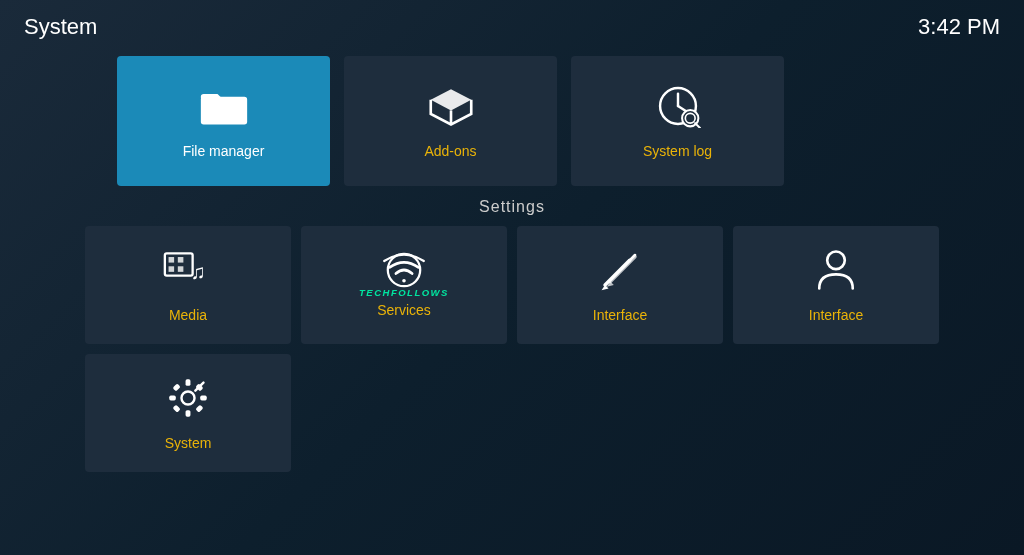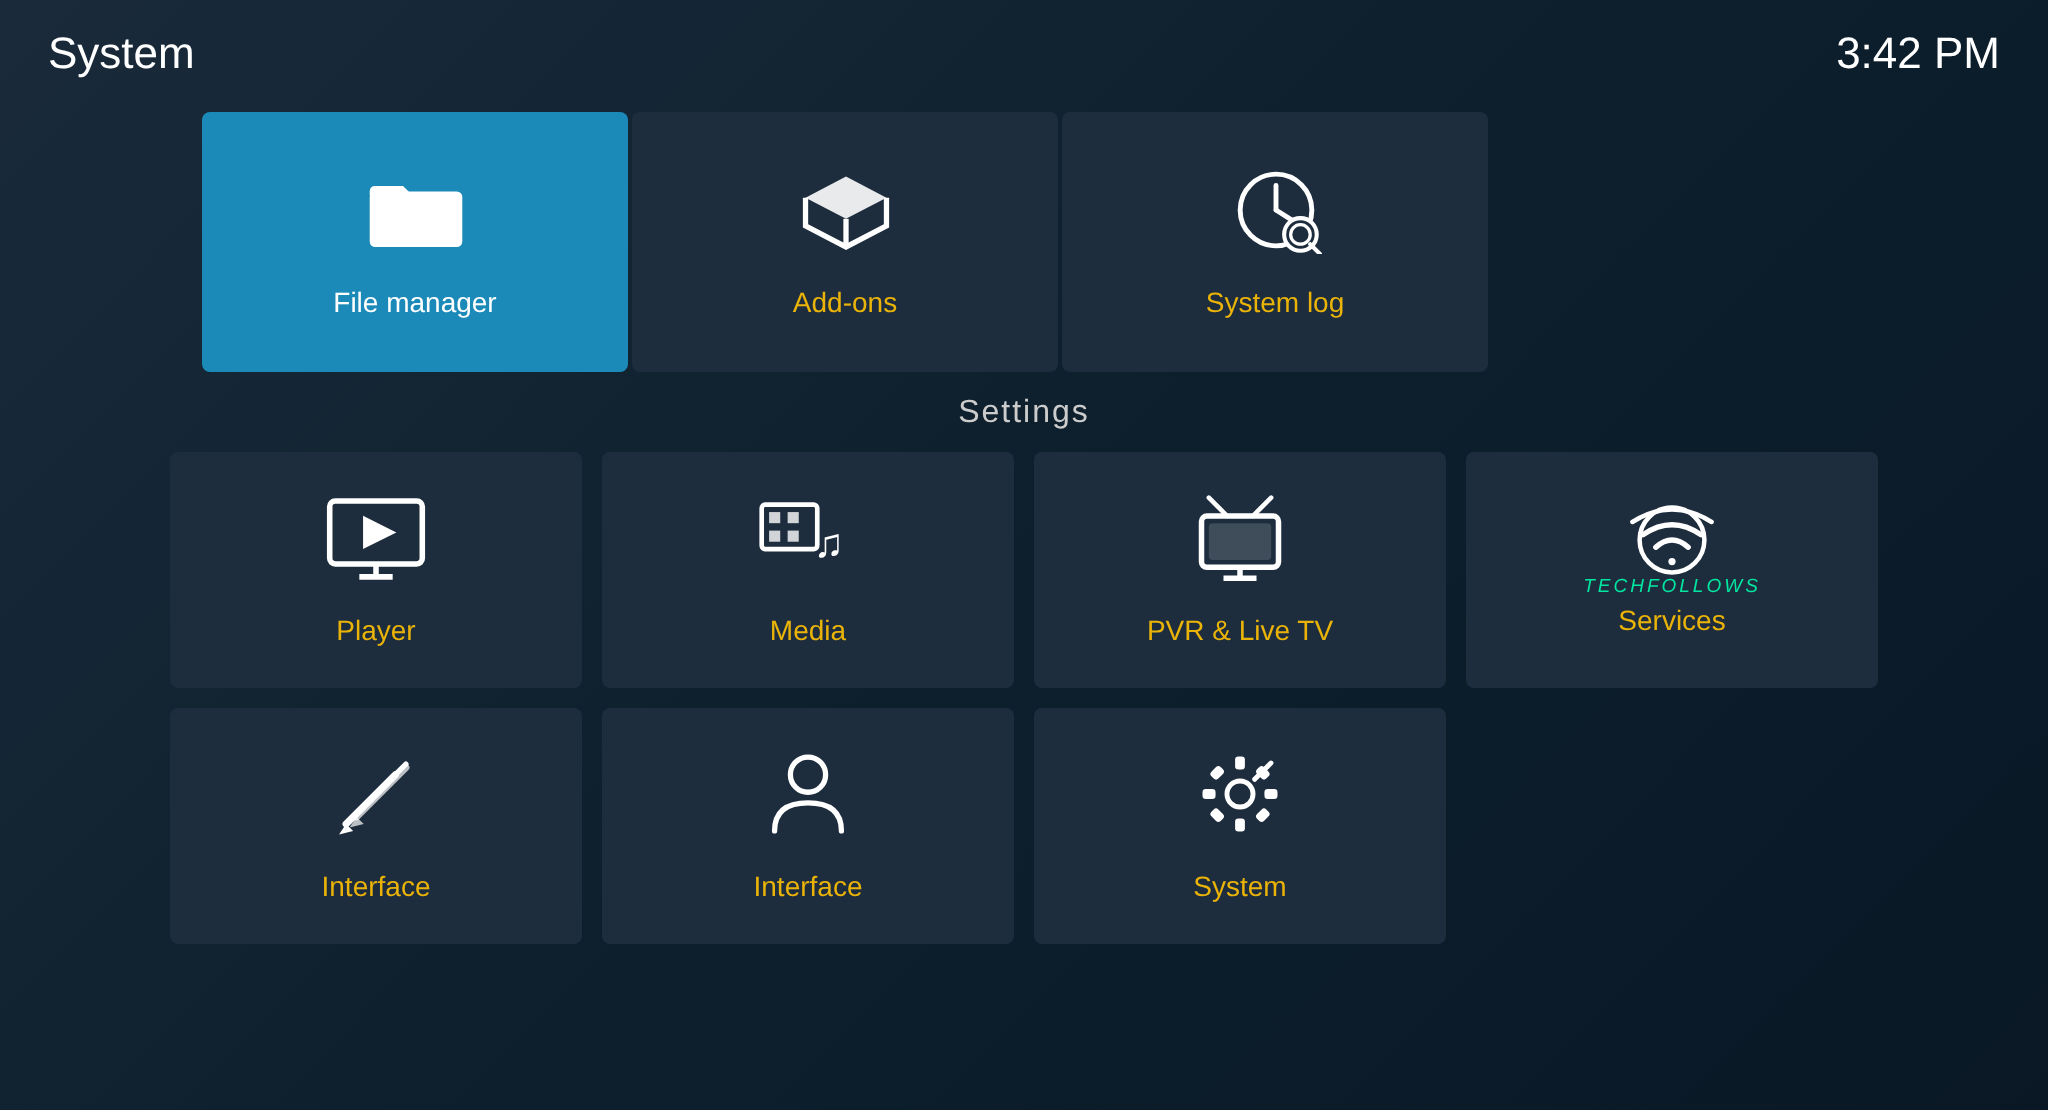--- a/index.html
+++ b/index.html
@@ -28,22 +28,23 @@
     .header-time {
       font-size: 22px;
       font-weight: 300;
       color: #fff;
     }
 
     
     .top-tiles {
       display: flex;
       padding: 0 101px;
-      gap: 2px;
+      gap: 14px;
       margin-top: 2px;
+      margin-left: 16px;
     }
 
     .tile {
       background: #1e2d3d;
       border-radius: 4px;
       display: flex;
       flex-direction: column;
       align-items: center;
       justify-content: center;
       cursor: pointer;
@@ -101,21 +102,21 @@
 
     .services-icon-wrap {
       display: flex;
       flex-direction: column;
       align-items: center;
       margin-bottom: 4px;
     }
     .services-brand-text {
       color: #00e5a0;
       font-size: 9.5px;
-      font-weight: 400;
+      font-weight: 700;
       letter-spacing: 1.5px;
       font-style: italic;
       line-height: 1;
       margin-top: -4px;
     }
   </style>
 </head>
 <body>
 
 <div class="header">
@@ -163,69 +164,37 @@
     </div>
     <span class="tile-label">System log</span>
   </div>
 
 </div>
 
 <div class="section-label">Settings</div>
 
 <div class="settings-grid">
 
-  <div class="tile settings-tile">
-    <div class="tile-icon">
-      <svg viewBox="0 0 54 44" fill="none" xmlns="http://www.w3.org/2000/svg">
-
-        <rect x="2" y="2" width="50" height="34" rx="3" stroke="white" stroke-width="3" fill="none"></rect>
-
-        <polygon points="20,10 20,28 38,19" fill="white"></polygon>
-
-        <line x1="27" y1="36" x2="27" y2="43" stroke="white" stroke-width="3"></line>
-        <line x1="18" y1="43" x2="36" y2="43" stroke="white" stroke-width="3"></line>
-      </svg>
-    </div>
-    <span class="tile-label">Player</span>
-  </div>
 
   <div class="tile settings-tile">
     <div class="tile-icon">
       <svg viewBox="0 0 54 44" fill="none" xmlns="http://www.w3.org/2000/svg">
 
         <rect x="2" y="4" width="30" height="24" rx="2" stroke="white" stroke-width="2.5" fill="none"></rect>
         <rect x="6" y="8" width="6" height="6" fill="white" opacity="0.8"></rect>
         <rect x="16" y="8" width="6" height="6" fill="white" opacity="0.8"></rect>
         <rect x="6" y="18" width="6" height="6" fill="white" opacity="0.8"></rect>
         <rect x="16" y="18" width="6" height="6" fill="white" opacity="0.8"></rect>
 
         <text x="30" y="32" font-size="22" fill="white">♫</text>
       </svg>
     </div>
     <span class="tile-label">Media</span>
   </div>
 
-  <div class="tile settings-tile">
-    <div class="tile-icon">
-      <svg viewBox="0 0 54 48" fill="none" xmlns="http://www.w3.org/2000/svg">
-
-        <rect x="6" y="12" width="42" height="28" rx="3" stroke="white" stroke-width="3" fill="none"></rect>
-
-        <line x1="20" y1="12" x2="10" y2="2" stroke="white" stroke-width="2.5" stroke-linecap="round"></line>
-
-        <line x1="34" y1="12" x2="44" y2="2" stroke="white" stroke-width="2.5" stroke-linecap="round"></line>
-
-        <rect x="10" y="16" width="34" height="20" rx="2" fill="white" opacity="0.15"></rect>
-
-        <line x1="27" y1="40" x2="27" y2="46" stroke="white" stroke-width="3"></line>
-        <line x1="18" y1="46" x2="36" y2="46" stroke="white" stroke-width="3"></line>
-      </svg>
-    </div>
-    <span class="tile-label">PVR &amp; Live TV</span>
-  </div>
 
   <div class="tile settings-tile">
     <div class="services-icon-wrap">
       <div>
         <svg viewBox="0 0 54 40" fill="none" xmlns="http://www.w3.org/2000/svg" width="50" height="36">
 
           <path d="M27,32 m-2,0 a2,2 0 1,1 4,0 a2,2 0 1,1 -4,0" fill="white"></path>
           <path d="M18,24 Q27,16 36,24" stroke="white" stroke-width="3" fill="none" stroke-linecap="round"></path>
           <path d="M11,17 Q27,6 43,17" stroke="white" stroke-width="3" fill="none" stroke-linecap="round"></path>
           <path d="M5,10 Q27,-4 49,10" stroke="white" stroke-width="2.5" fill="none" stroke-linecap="round"></path>

